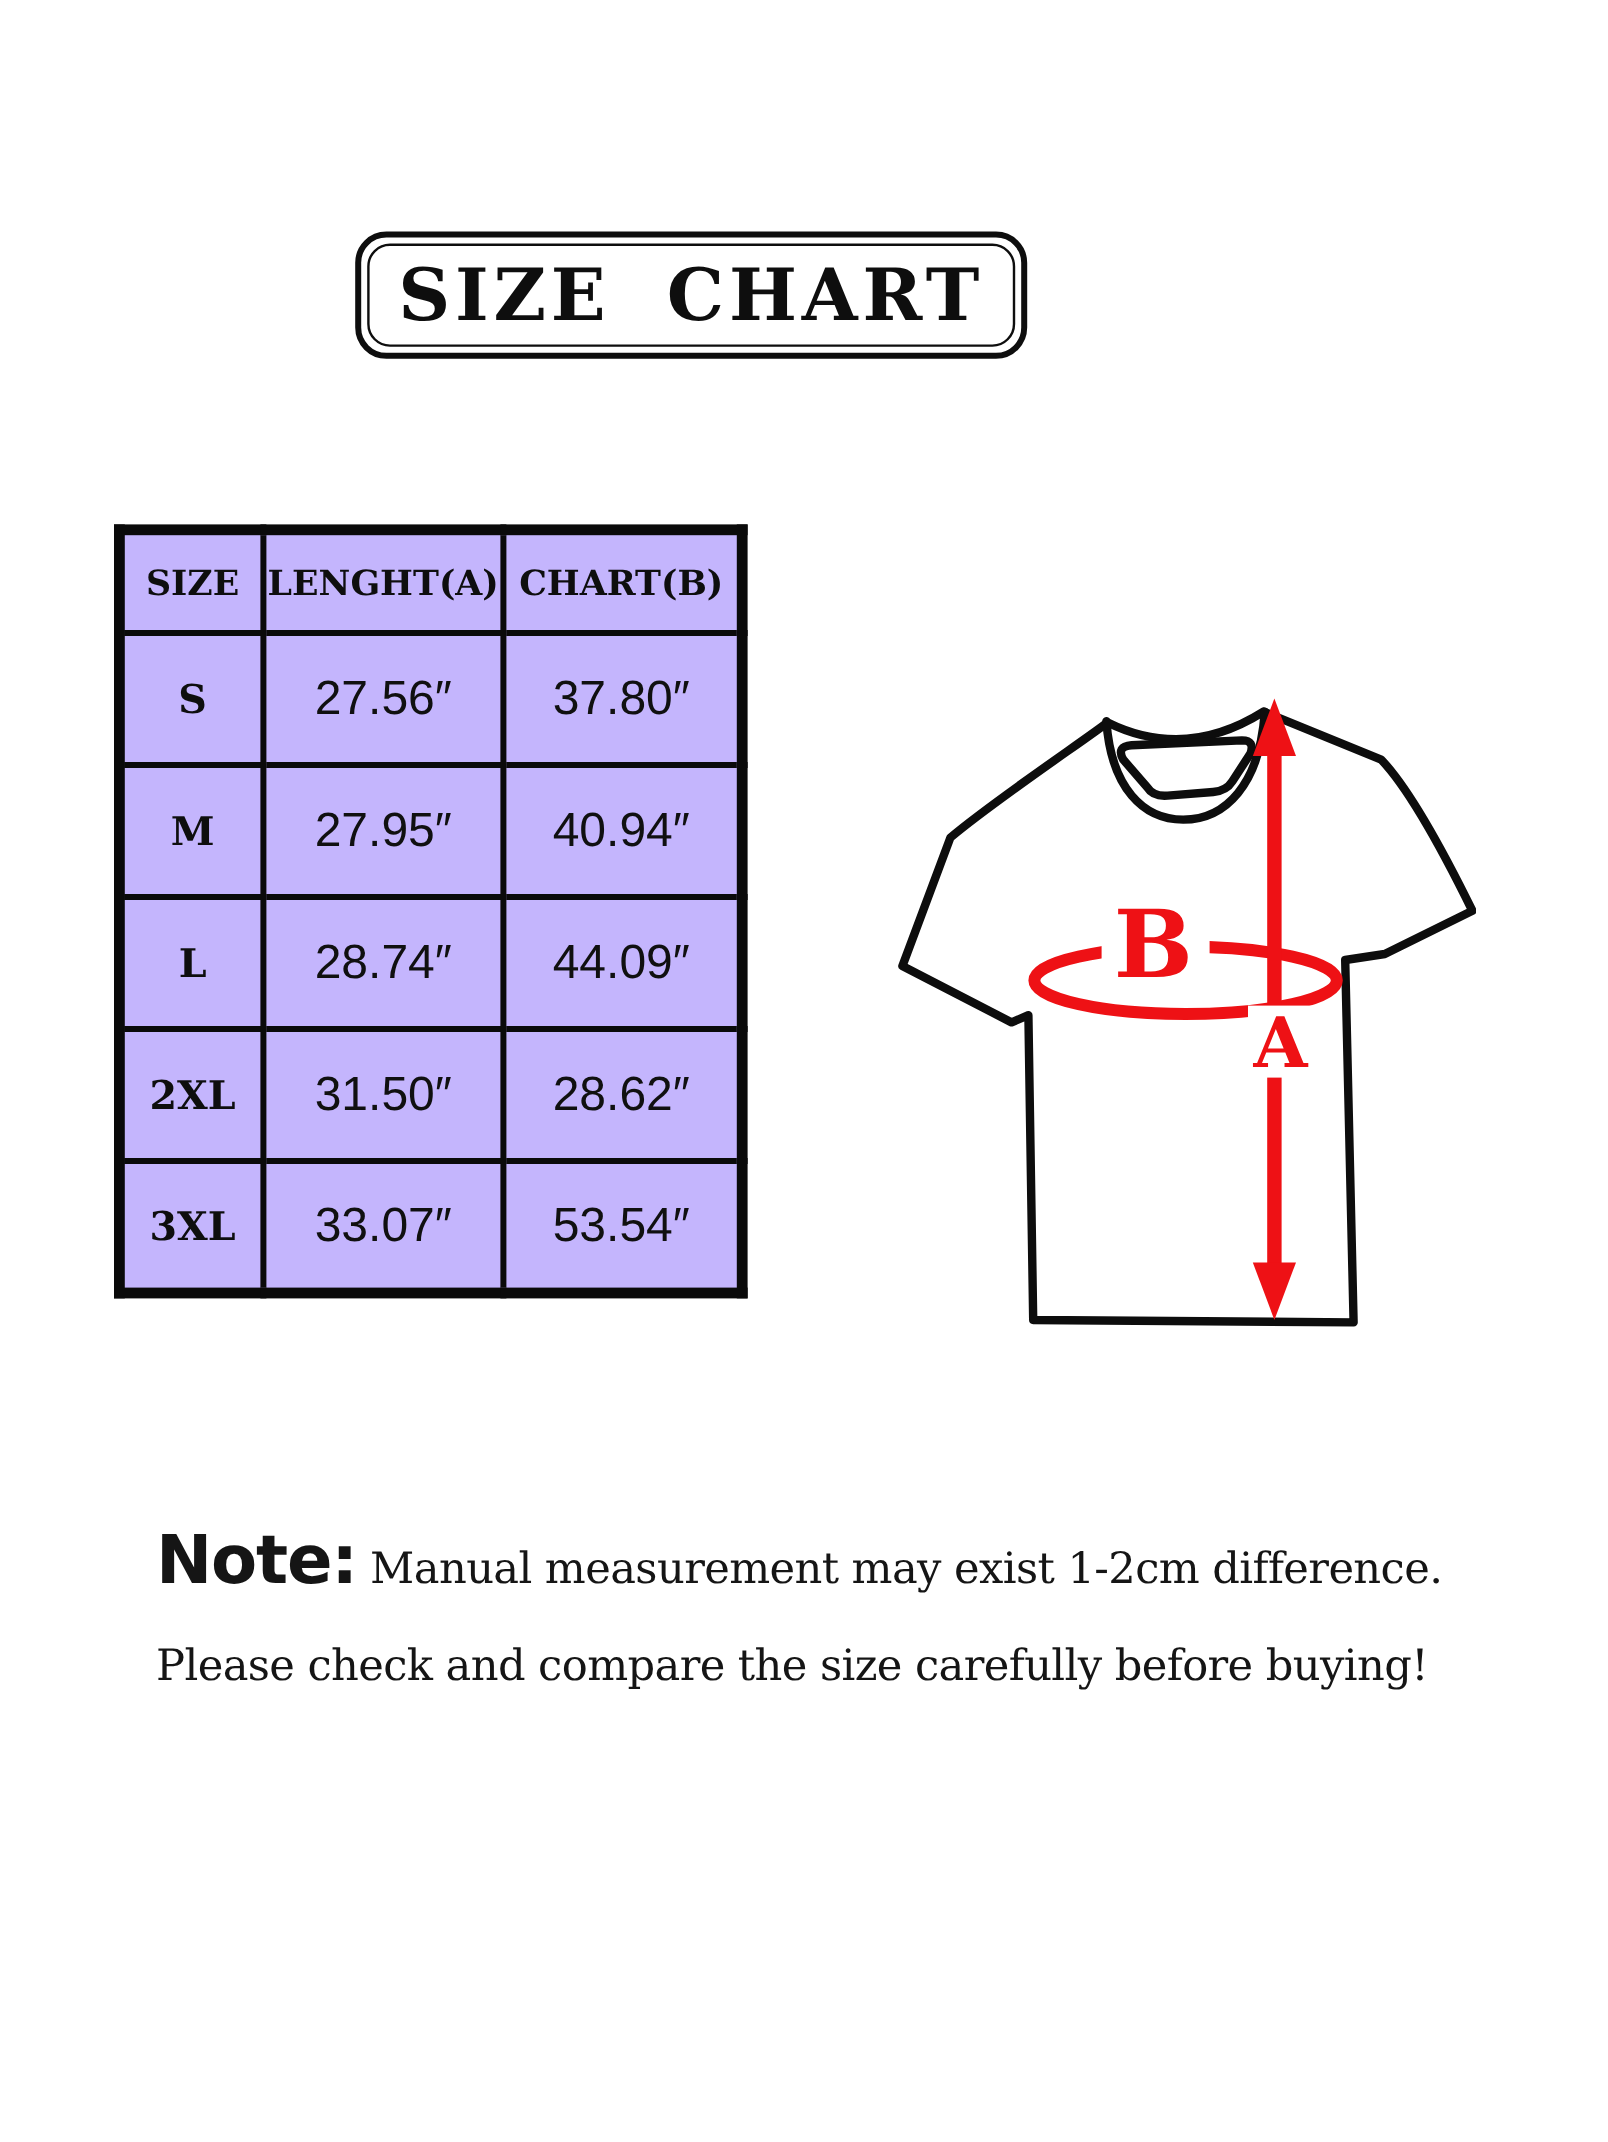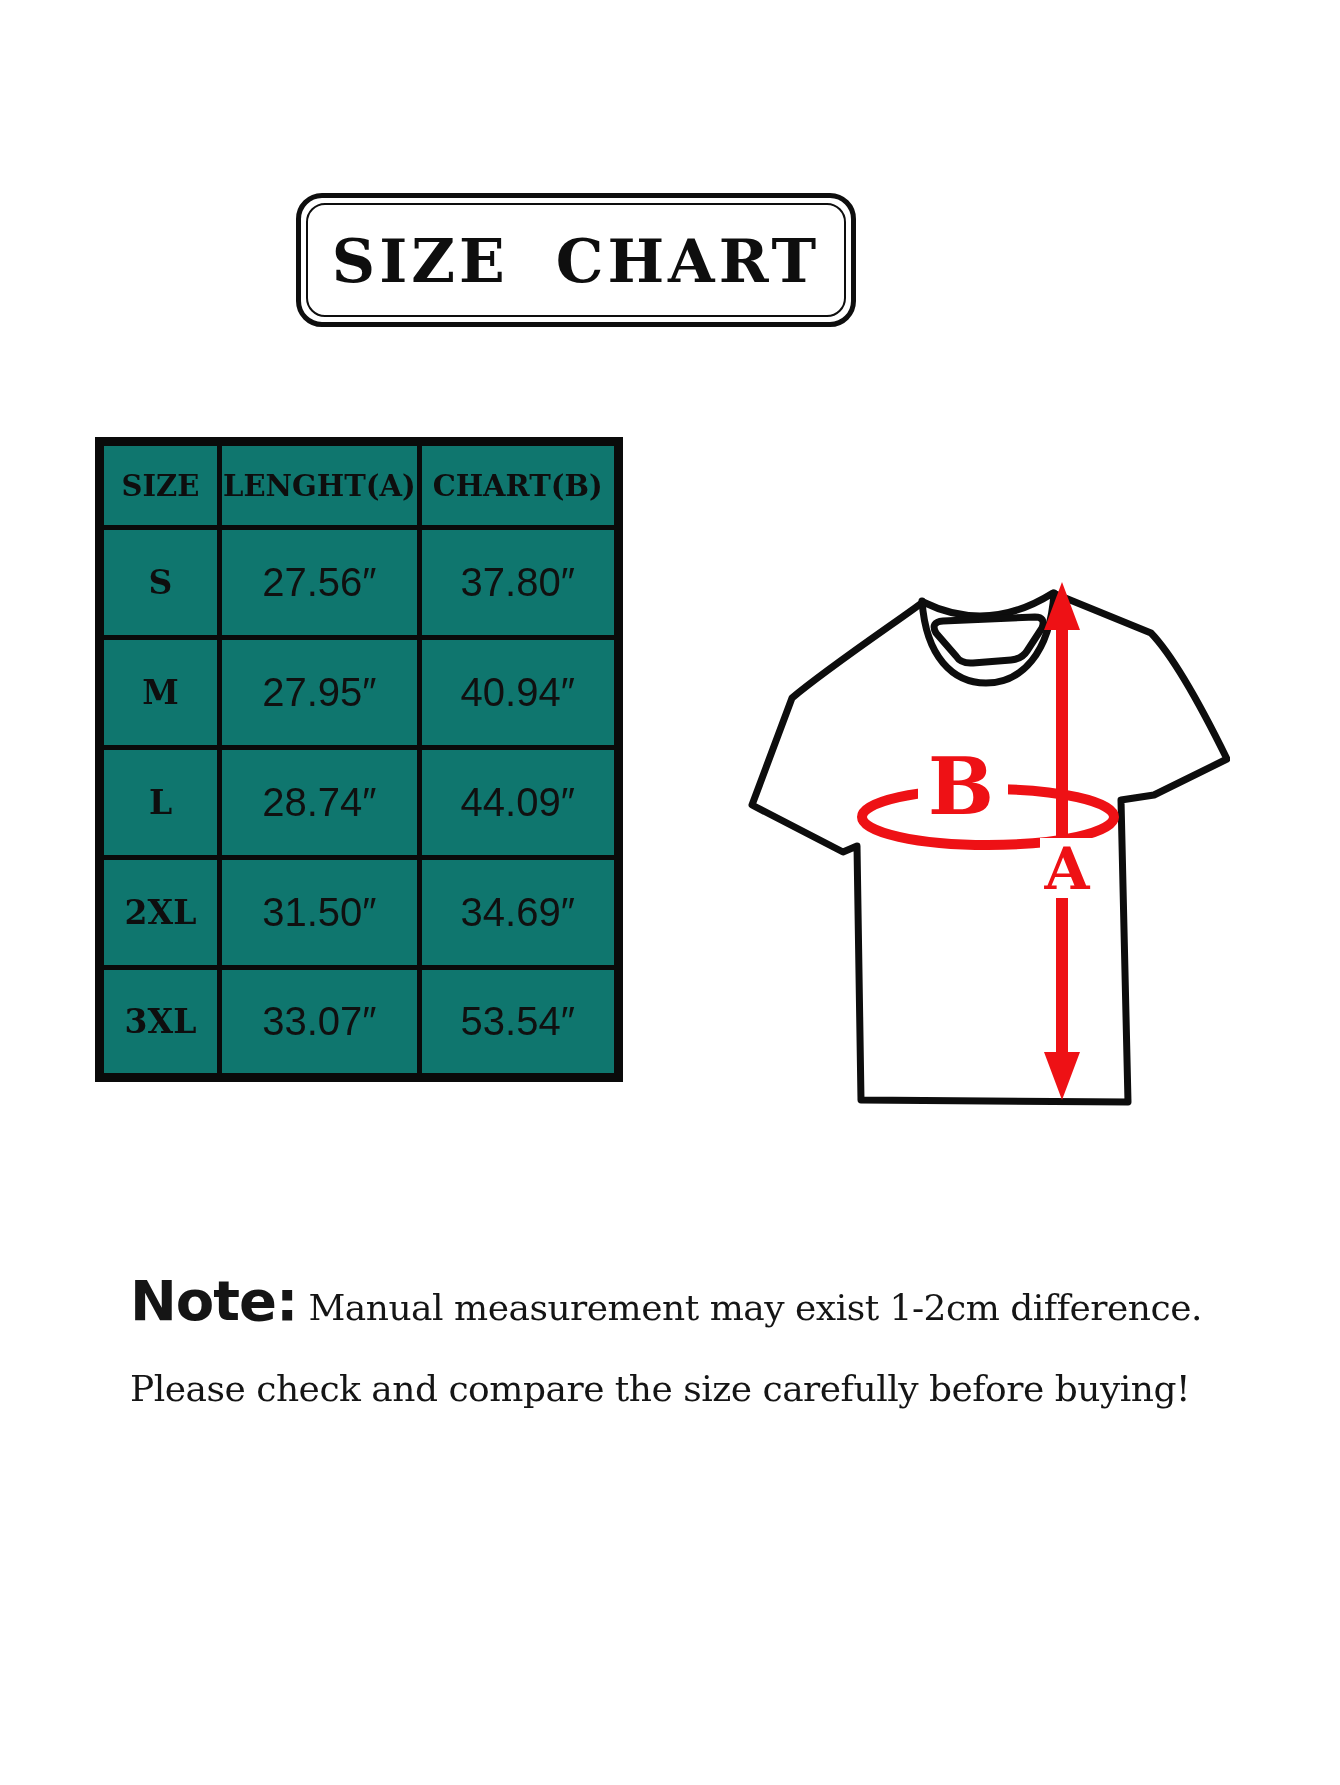--- a/index.html
+++ b/index.html
@@ -6,21 +6,21 @@
   .page{
     position:relative;
     width:1340px;height:1785px;
     background:#ffffff;
     font-family:"DejaVu Serif", serif;
     color:#0e0e0e;
     overflow:hidden;
   }
   
   .title-box{
-    position:absolute;left:296px;top:193px;width:560px;height:134px;
+    position:absolute;left:296px;top:193px;width:560px;height:106px;
     border:5px solid #0e0e0e;border-radius:26px;
     box-sizing:border-box;background:#fff;
   }
   .title-box-inner{
     position:absolute;left:5px;top:5px;right:5px;bottom:5px;
     border:2px solid #0e0e0e;border-radius:19px;
     display:flex;align-items:center;justify-content:center;
   }
   .title-text{
     font-family:"DejaVu Serif", serif;
@@ -29,21 +29,21 @@
   }
   
   .size-table{
     position:absolute;left:95px;top:437px;
     border-collapse:collapse;table-layout:fixed;
     background:#fff;
   }
   .size-table td,.size-table th{
     border:5px solid #0a0a0a;
     text-align:center;vertical-align:middle;
-    background:#0f766e;box-sizing:border-box;
+    background:#c4b5fd;box-sizing:border-box;
   }
   .size-table{border:9px solid #0a0a0a;}
   .col-size{width:120px;}
   .col-a{width:196px;}
   .col-b{width:199px;}
   .size-table th{
     height:86px;
     font-family:"DejaVu Serif", serif;font-weight:700;font-size:29px;
     letter-spacing:0px;color:#0e0e0e;
   }
@@ -108,21 +108,21 @@
         <td class="cell-val">40.94″</td>
       </tr>
       <tr>
         <td class="cell-size">L</td>
         <td class="cell-val">28.74″</td>
         <td class="cell-val">44.09″</td>
       </tr>
       <tr>
         <td class="cell-size">2XL</td>
         <td class="cell-val">31.50″</td>
-        <td class="cell-val">34.69″</td>
+        <td class="cell-val">28.62″</td>
       </tr>
       <tr>
         <td class="cell-size">3XL</td>
         <td class="cell-val">33.07″</td>
         <td class="cell-val">53.54″</td>
       </tr>
     </tbody>
   </table>
 
   <svg class="tshirt-svg" width="500" height="560" viewBox="0 0 500 560">

